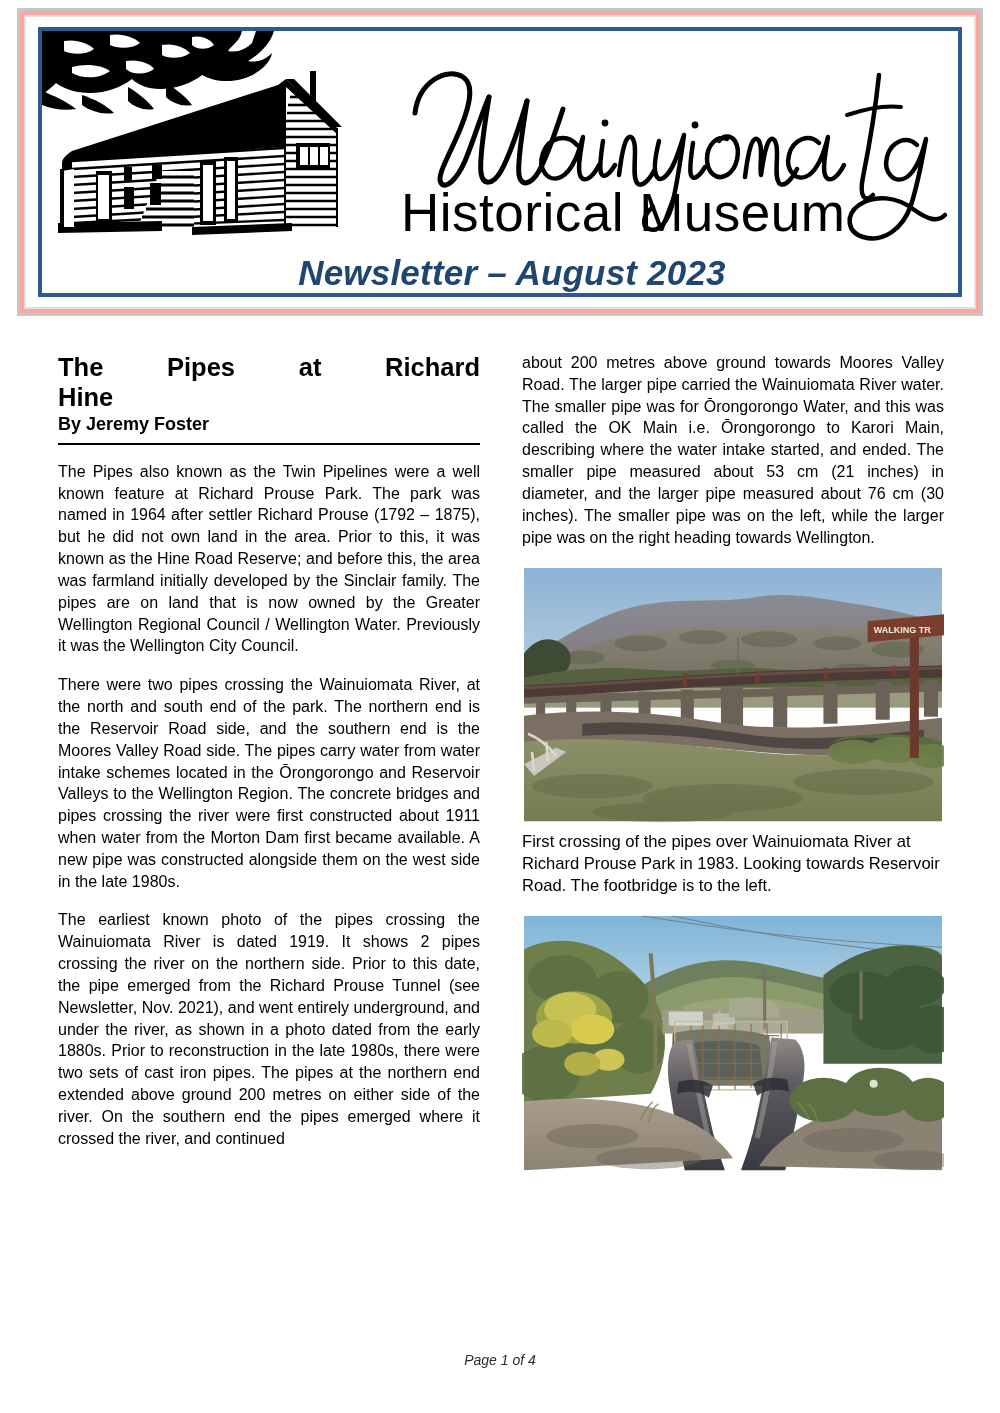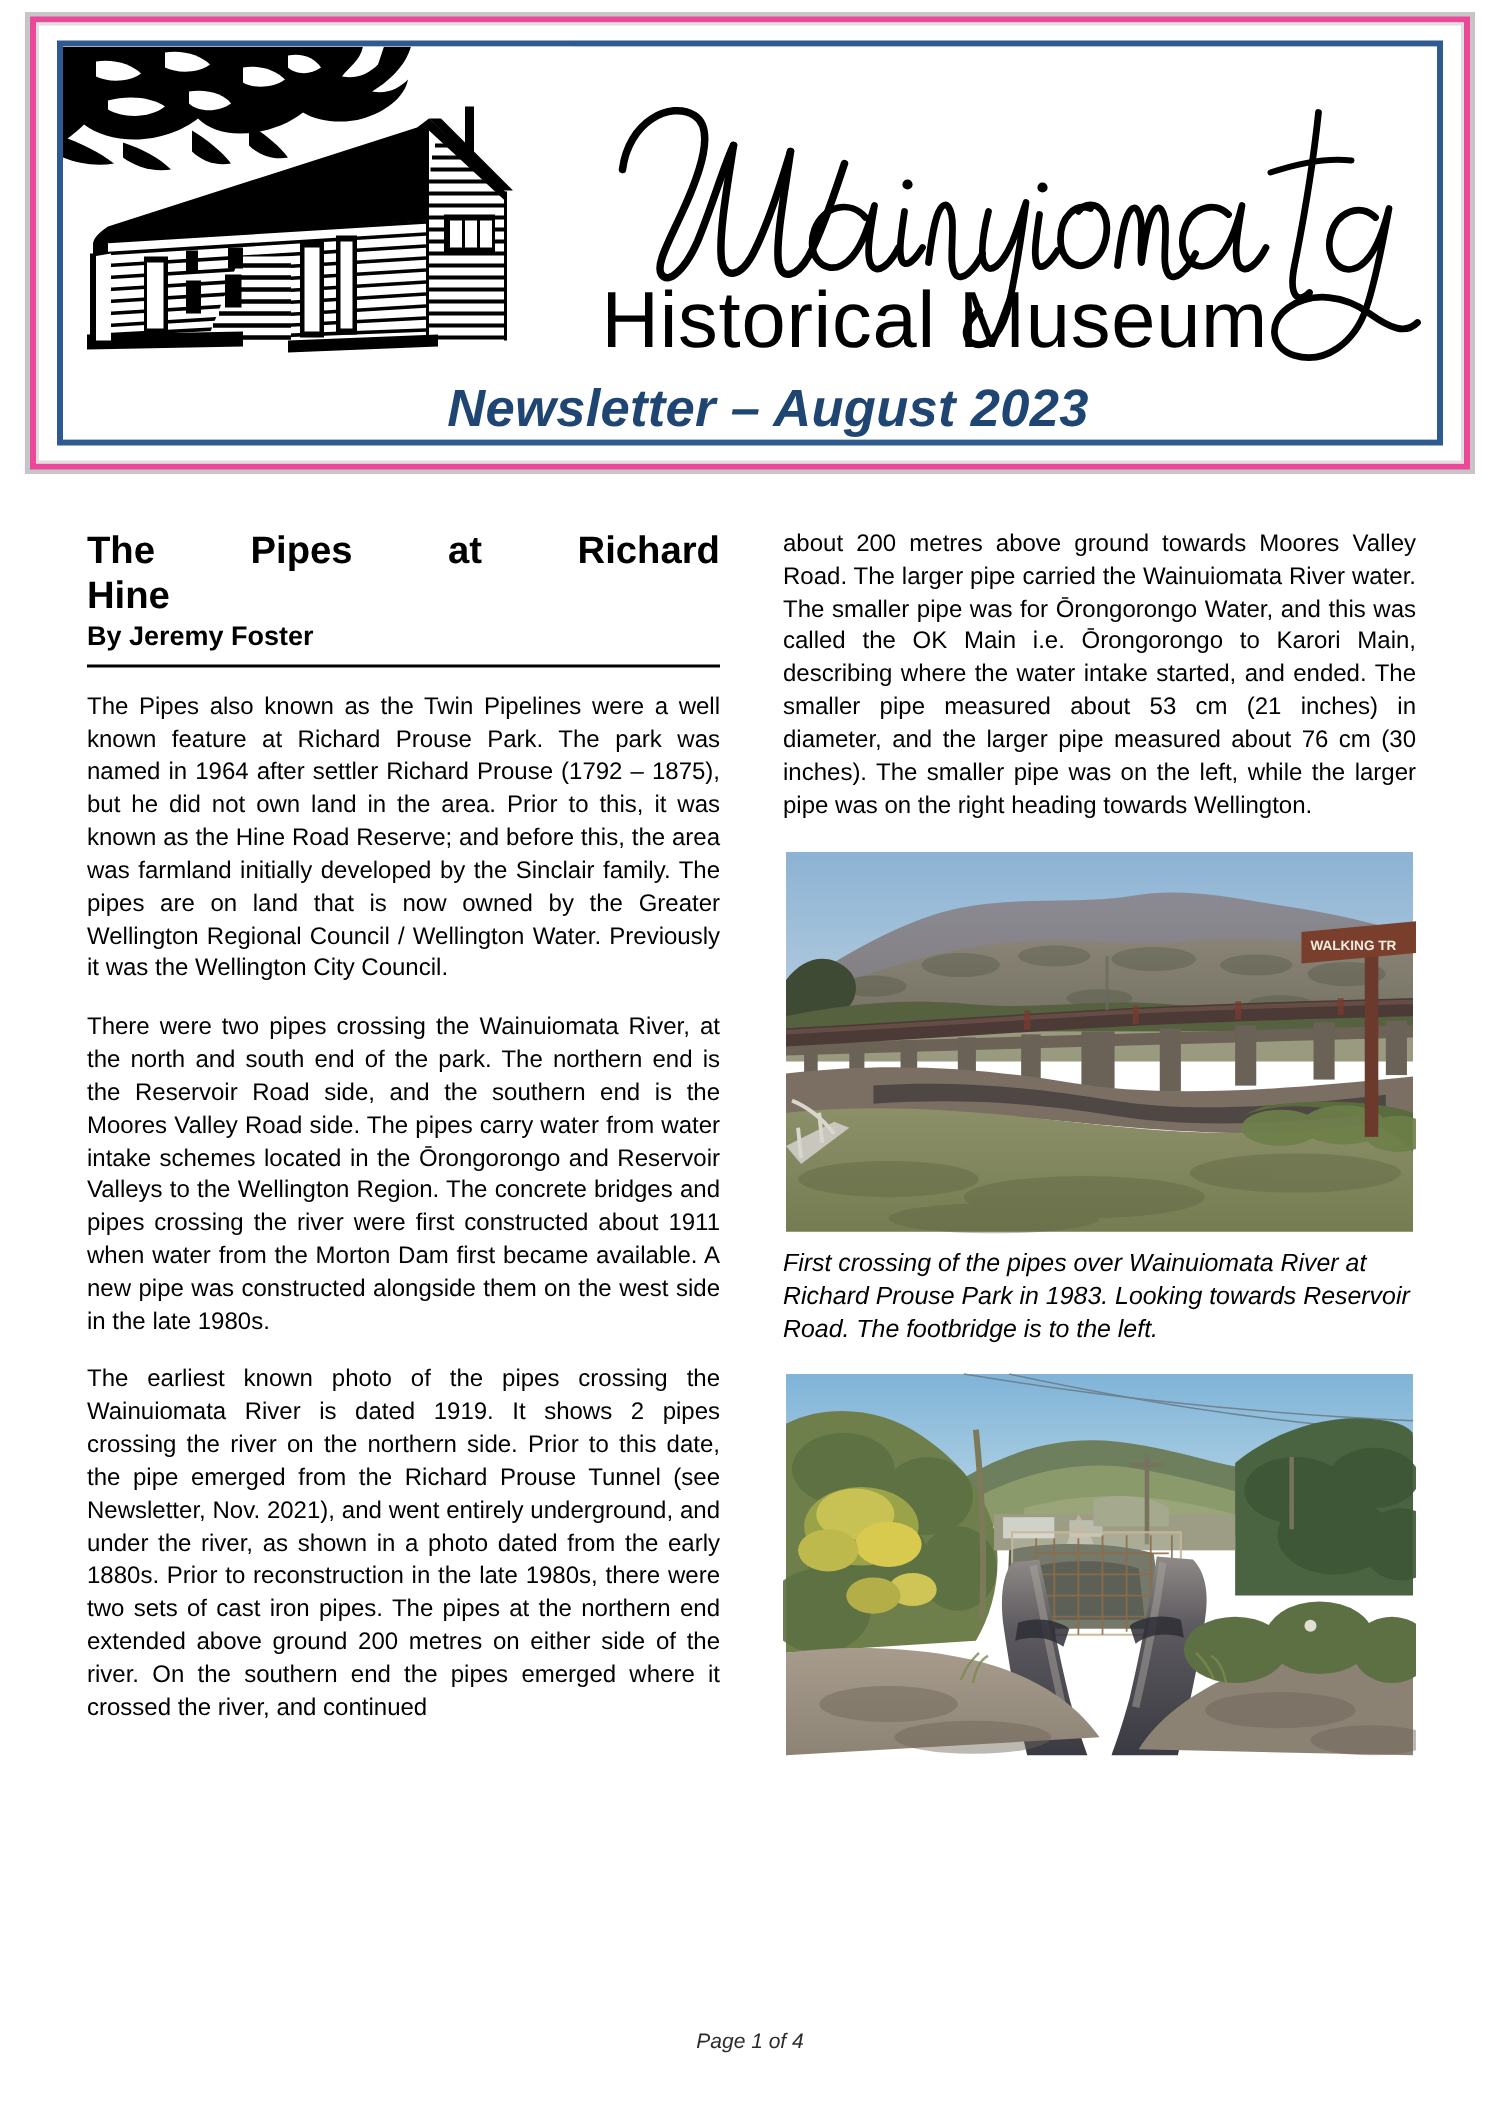--- a/index.html
+++ b/index.html
@@ -16,21 +16,21 @@
     overflow: hidden;
   }
 
   
   .masthead-outer {
     position: absolute;
     left: 17px;
     top: 8px;
     width: 966px;
     height: 308px;
-    background: #ec4899;
+    background: #fca5a5;
     border: 3px solid #c6c6c6;
     box-sizing: border-box;
   }
   .masthead-mid {
     position: absolute;
     left: 4px;
     top: 4px;
     right: 4px;
     bottom: 4px;
     border: 2px solid #dfdfdf;
@@ -144,21 +144,20 @@
     width: 100%;
     margin: 0 0 6px 0;
     line-height: 0;
     text-decoration: underline;
   }
   .photo-frame svg { display: block; width: 100%; }
 
   .caption {
     font-size: 16.6px;
     line-height: 1.34;
-    font-style: italic;
     text-align: justify;
     margin: 0 0 16px 0;
   }
   .caption.cap-left { text-align: left; }
 
   .footer {
     position: absolute;
     left: 0;
     right: 0;
     top: 1352px;

